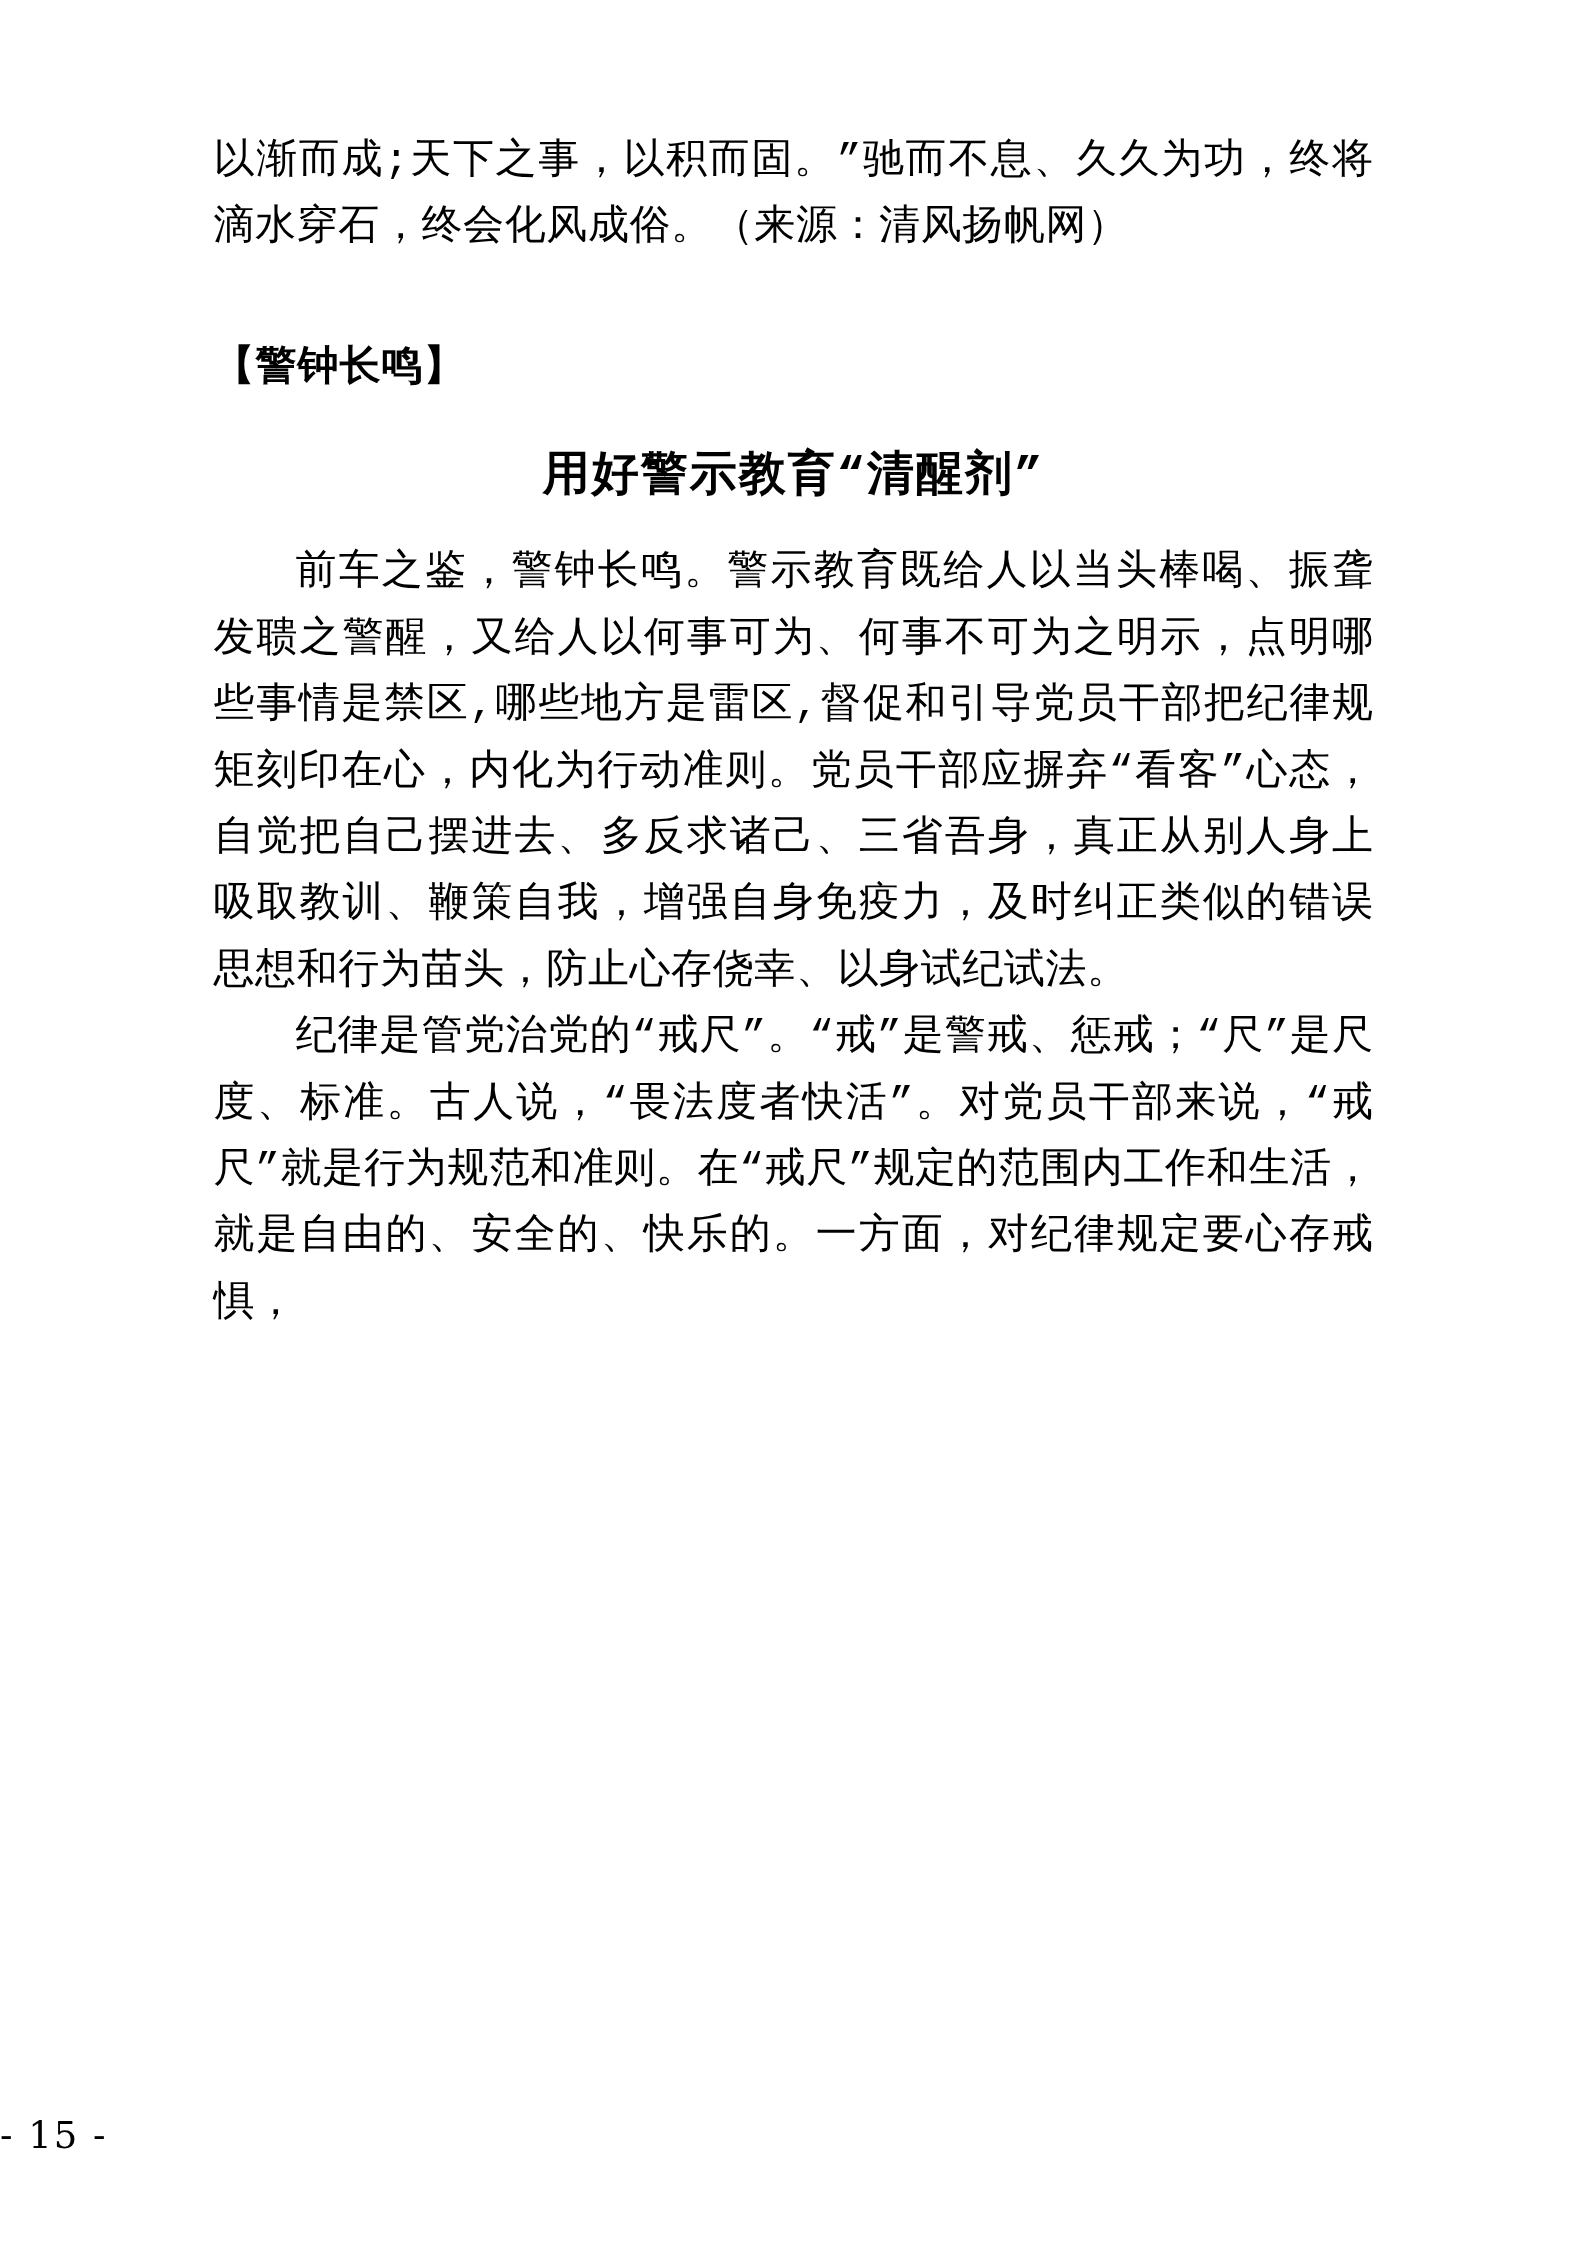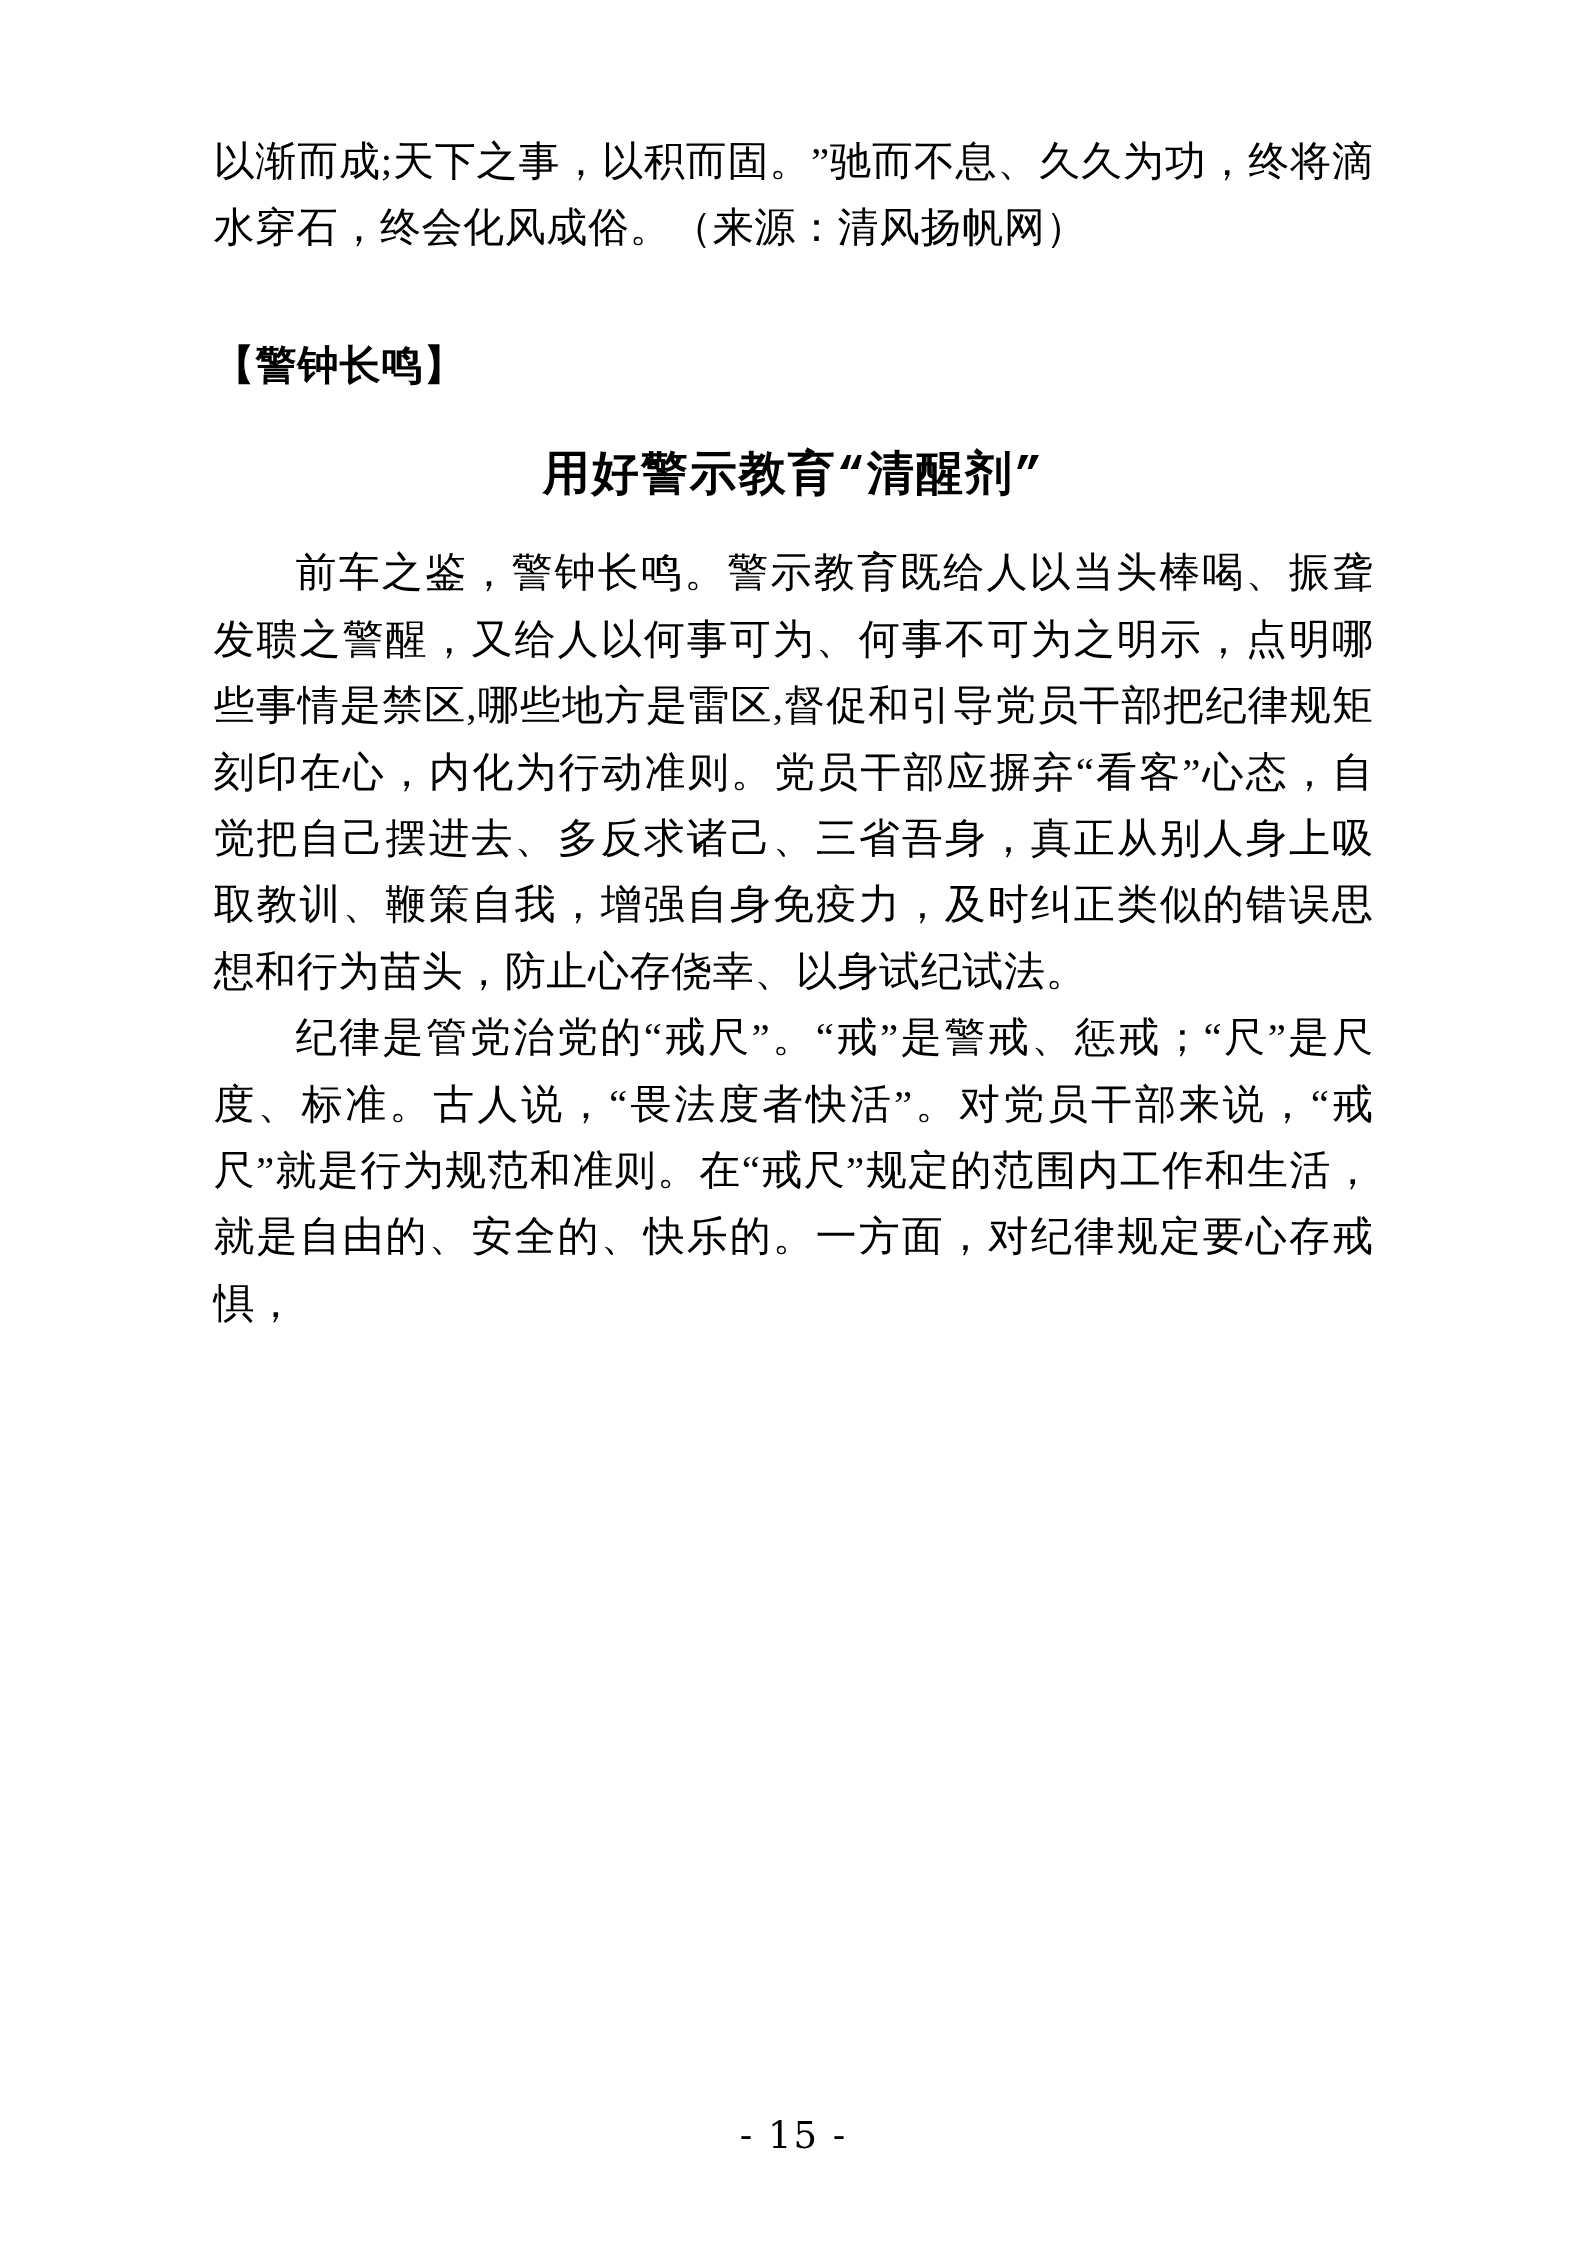--- a/index.html
+++ b/index.html
@@ -26,21 +26,21 @@
     width: 1160px;
     margin: 0 auto;
   }
   p {
     margin: 0;
     font-size: 41px;
     line-height: 1.62;
     text-align: justify;
     text-justify: inter-ideograph;
     letter-spacing: 0.6px;
-    font-family: Liberation Serif, serif;
+    font-family: Liberation Mono, monospace;
   }
   p.indent {
     text-indent: 82px;
   }
   .continued-para {
     margin-top: 0;
   }
   .section-tag {
     margin-top: 72px;
     font-size: 41px;
@@ -55,21 +55,21 @@
     font-size: 47px;
     font-weight: bold;
     letter-spacing: 2px;
     font-family: Liberation Mono, monospace;
   }
   .footer {
     position: absolute;
     left: 0;
     right: 0;
     bottom: 88px;
-    text-align: center;
+    text-align: left;
     font-size: 37px;
     font-family: "DejaVu Serif", "Liberation Serif", serif;
     letter-spacing: 2px;
   }
 </style>
 </head>
 <body>
 
 <div class="page">
   <div class="doc-body">

